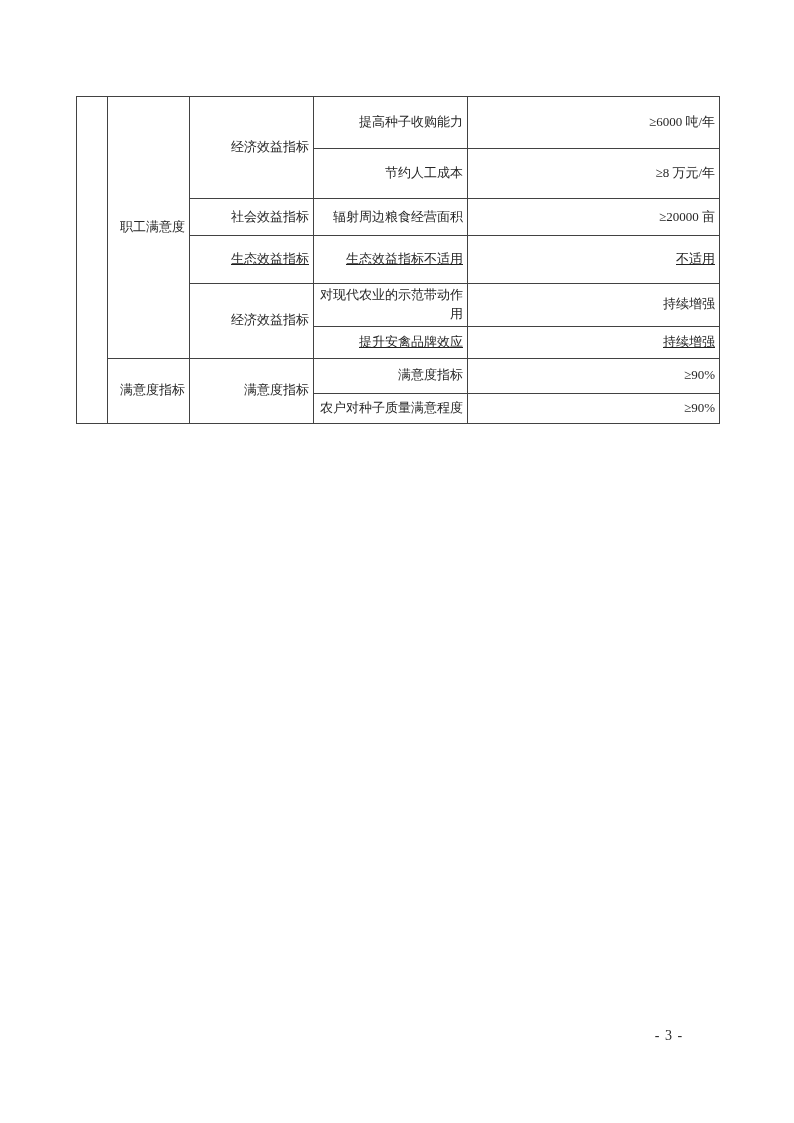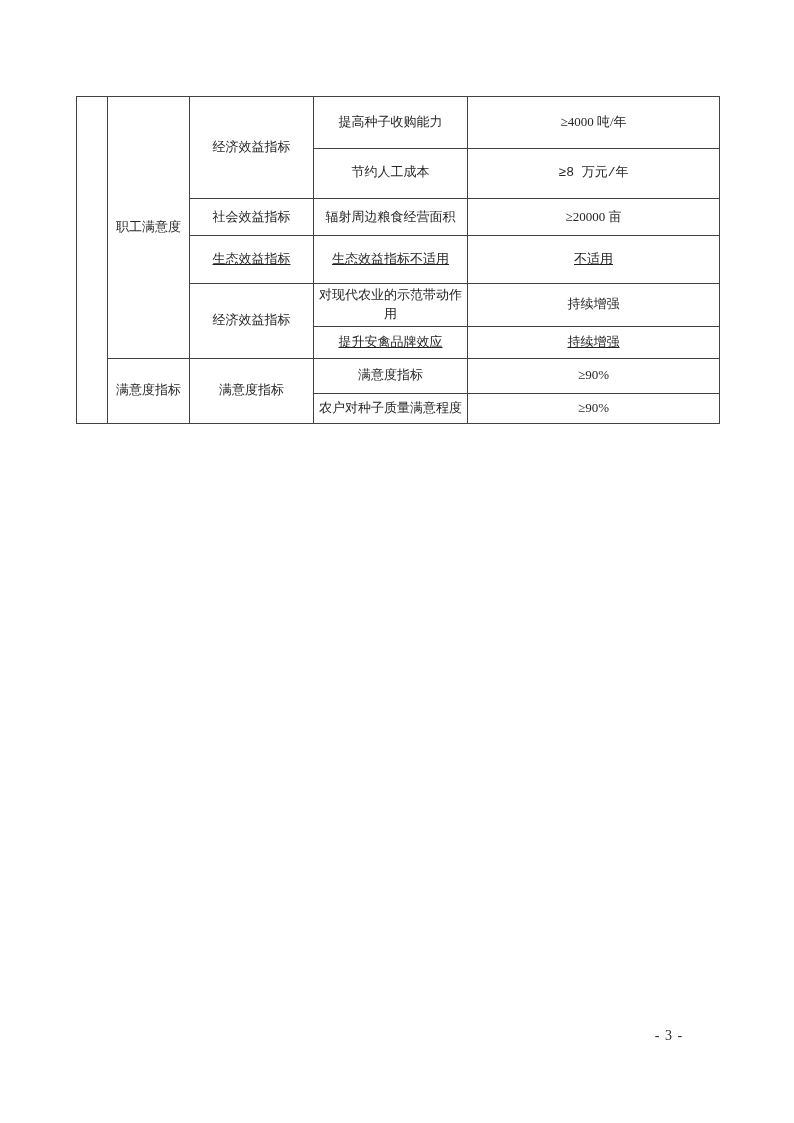--- a/index.html
+++ b/index.html
@@ -23,28 +23,28 @@
     left: 76px;
     top: 96px;
     border-collapse: collapse;
     table-layout: fixed;
     width: 643px;
     font-size: 13px;
     line-height: 1.45;
   }
   table.indicator-table td {
     border: 1px solid #424242;
-    text-align: center;
+    text-align: right;
     vertical-align: middle;
     padding: 2px 4px;
     word-break: break-all;
     color: #262626;
   }
   tr.r1 { height: 52px; }
-  tr.r2 { height: 50px; font-family: Liberation Mono, monospace; }
+  tr.r2 { height: 50px; }
   tr.r3 { height: 37px; }
   tr.r4 { height: 48px; text-decoration: underline; }
   tr.r5 { height: 39px; }
   tr.r6 { height: 32px; text-decoration: underline; }
   tr.r7 { height: 35px; }
   tr.r8 { height: 30px; margin-left: 44px; }
   .page-number {
     position: absolute;
     left: 634px;
     top: 1028px;
@@ -67,21 +67,21 @@
       <col style="width:124px">
       <col style="width:154px">
       <col style="width:252px">
     </colgroup>
     <tbody>
       <tr class="r1">
         <td rowspan="8"></td>
         <td rowspan="6">职工满意度</td>
         <td rowspan="2">经济效益指标</td>
         <td>提高种子收购能力</td>
-        <td>≥4000 吨/年</td>
+        <td>≥6000 吨/年</td>
       </tr>
       <tr class="r2">
         <td>节约人工成本</td>
         <td>≥8 万元/年</td>
       </tr>
       <tr class="r3">
         <td>社会效益指标</td>
         <td>辐射周边粮食经营面积</td>
         <td>≥20000 亩</td>
       </tr>

